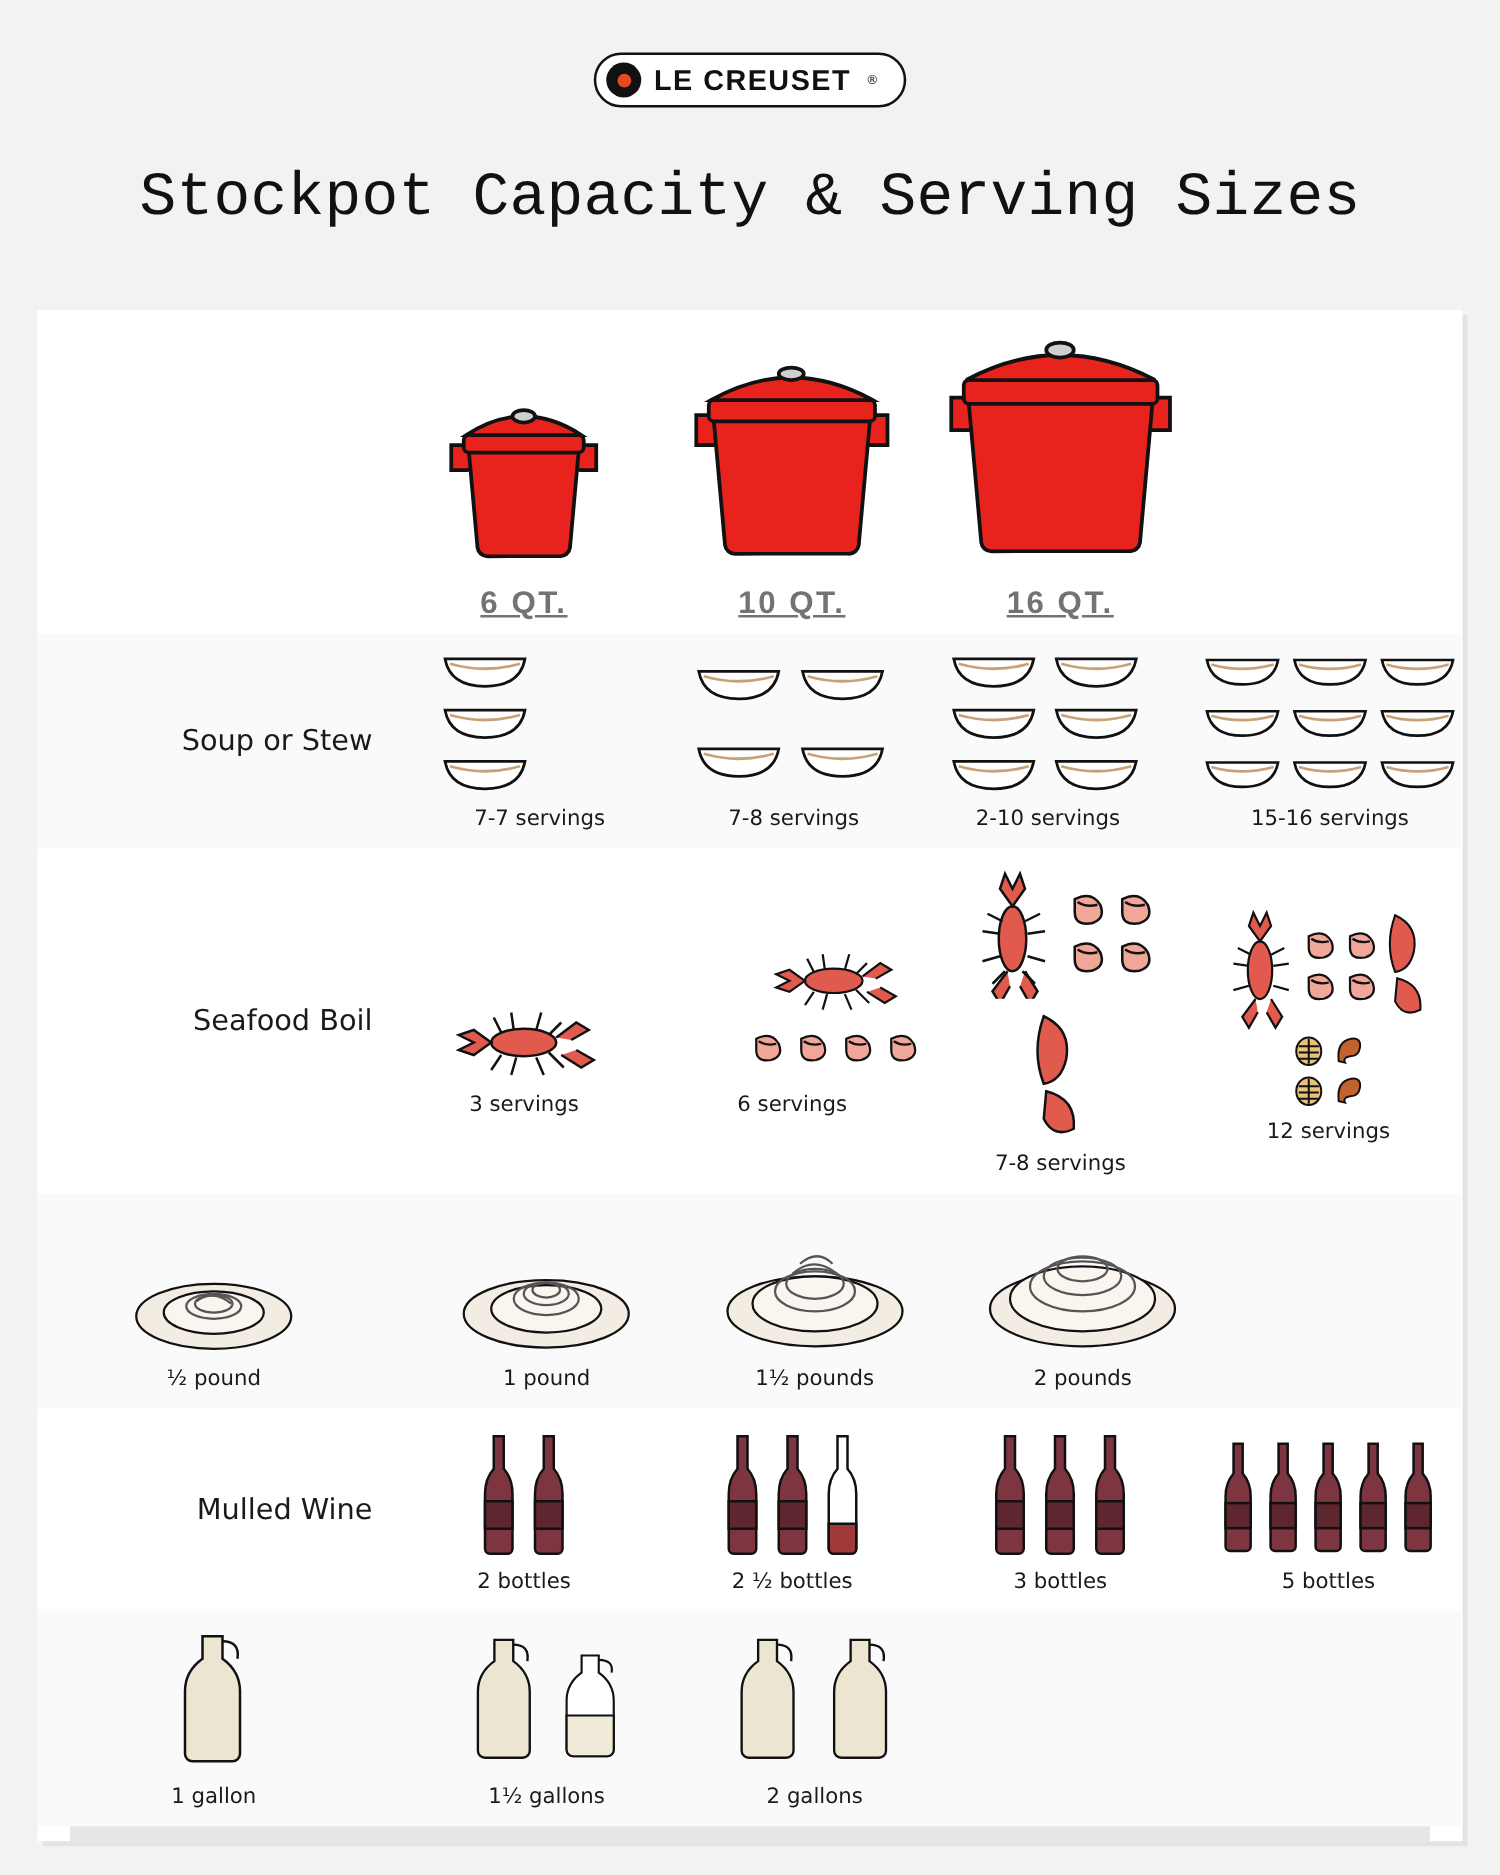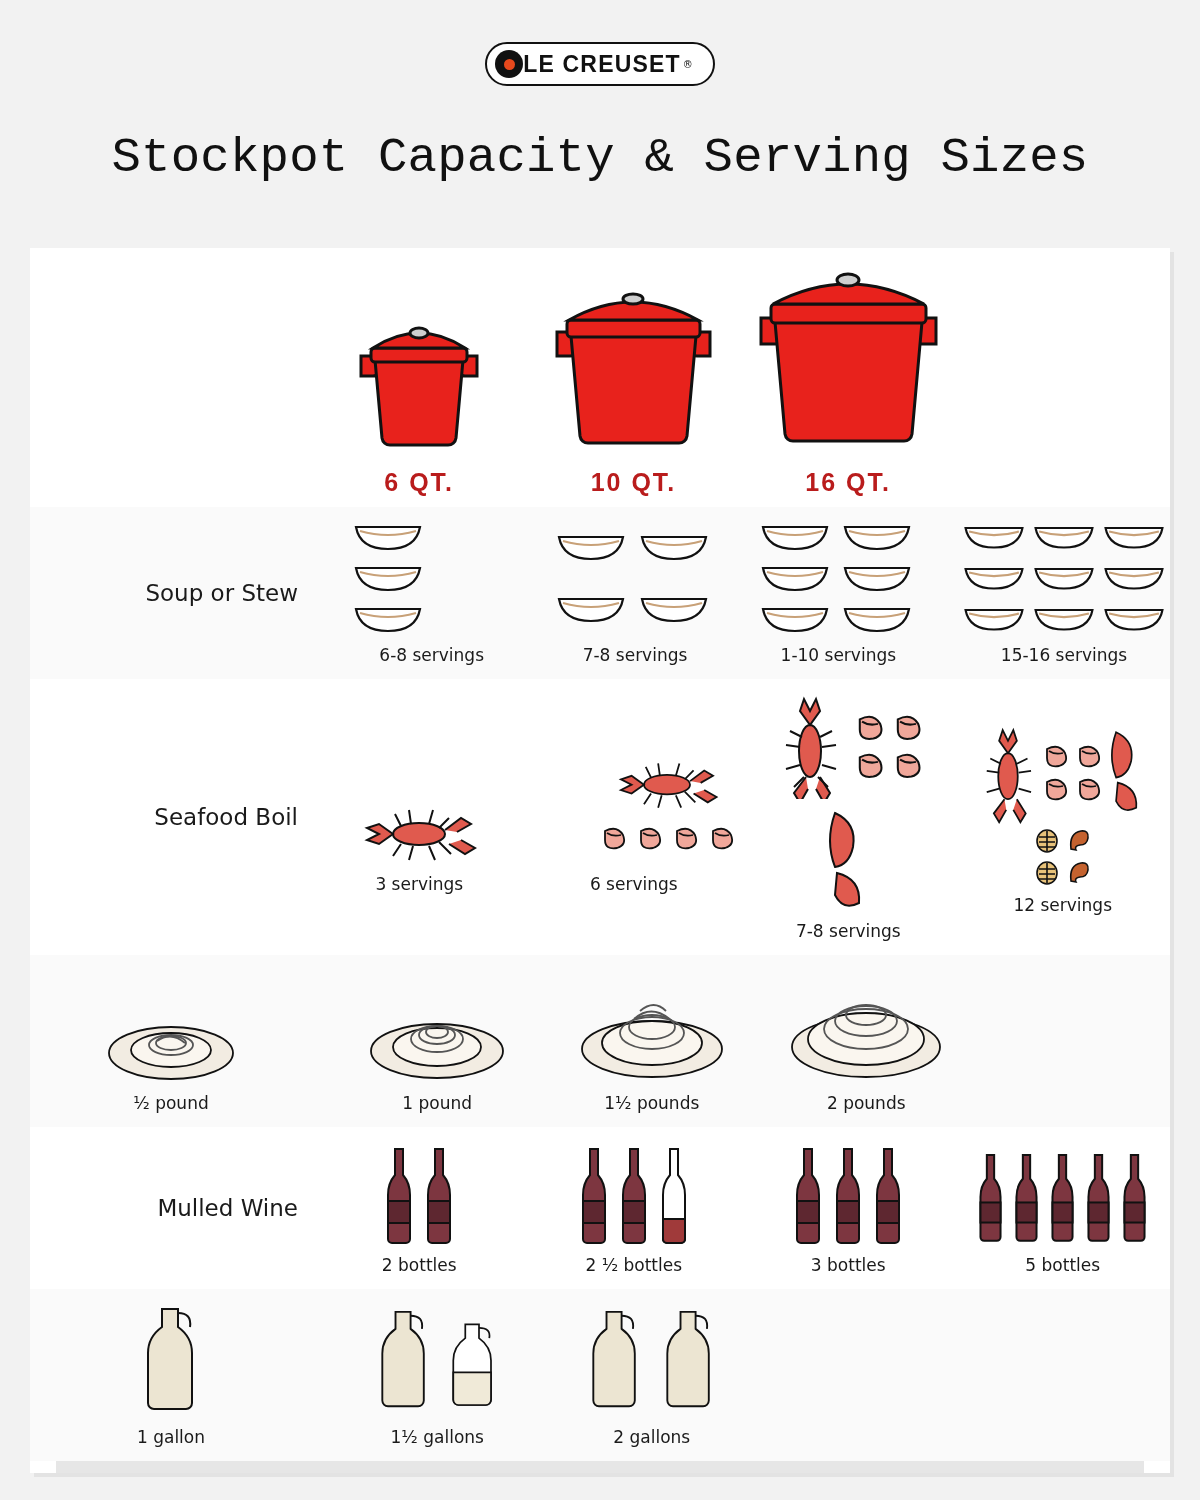--- a/index.html
+++ b/index.html
@@ -22,20 +22,21 @@
     justify-content: center;
     padding-top: 42px;
   }
   .logo {
     border: 2px solid #111;
     border-radius: 22px;
     height: 40px;
     padding: 0 20px 0 8px;
     display: flex;
     align-items: center;
+    gap: 10px;
     background: #fff;
   }
   .logo-mark {
     width: 28px; height: 28px;
     border-radius: 50%;
     background: #111;
     display: flex; align-items: center; justify-content: center;
     position: relative;
   }
   .logo-mark::after {
@@ -111,21 +112,22 @@
 
   
   .header-row { padding: 18px 0 10px 0; }
   .pot-cell { text-align: center; }
   .pot-size {
     font-family: "Liberation Sans", sans-serif;
     font-weight: bold;
     font-size: 25px;
     letter-spacing: 2px;
     margin-top: 12px;
-    color: #b91c1c;
+    color: #737373;
+    text-decoration: underline;
   }
   .pot-holder {
     height: 190px;
     display: flex;
     align-items: flex-end;
     justify-content: center;
   }
 
   .grid3 {
     display: grid;
@@ -224,21 +226,21 @@
               <path d="M8 12 q28 8 56 0" fill="none" stroke="#c8a178"></path>
             </g>
           </svg>
         <svg width="72" height="34" viewBox="0 0 72 34">
             <g stroke="#111" stroke-width="2.2" fill="#fff">
               <path d="M4 8 h64 q-4 22 -32 22 Q8 30 4 8 z"></path>
               <path d="M8 12 q28 8 56 0" fill="none" stroke="#c8a178"></path>
             </g>
           </svg>
       </div>
-      <div class="cell-value">6-8 servings</div>
+      <div class="cell-value">7-7 servings</div>
     </div>
 
     <div class="cell">
       <div class="icons grid3" style="grid-template-columns:repeat(2,1fr)">
         <svg width="72" height="34" viewBox="0 0 72 34">
             <g stroke="#111" stroke-width="2.2" fill="#fff">
               <path d="M4 8 h64 q-4 22 -32 22 Q8 30 4 8 z"></path>
               <path d="M8 12 q28 8 56 0" fill="none" stroke="#c8a178"></path>
             </g>
           </svg>
@@ -296,21 +298,21 @@
               <path d="M8 12 q28 8 56 0" fill="none" stroke="#c8a178"></path>
             </g>
           </svg>
         <svg width="72" height="34" viewBox="0 0 72 34">
             <g stroke="#111" stroke-width="2.2" fill="#fff">
               <path d="M4 8 h64 q-4 22 -32 22 Q8 30 4 8 z"></path>
               <path d="M8 12 q28 8 56 0" fill="none" stroke="#c8a178"></path>
             </g>
           </svg>
       </div>
-      <div class="cell-value">1-10 servings</div>
+      <div class="cell-value">2-10 servings</div>
     </div>
 
     <div class="cell">
       <div class="icons grid3" style="grid-template-columns:repeat(3,1fr)">
         <svg width="64" height="32" viewBox="0 0 72 34">
             <g stroke="#111" stroke-width="2.4" fill="#fff">
               <path d="M4 8 h64 q-4 22 -32 22 Q8 30 4 8 z"></path>
               <path d="M8 12 q28 8 56 0" fill="none" stroke="#c8a178"></path>
             </g>
           </svg>

